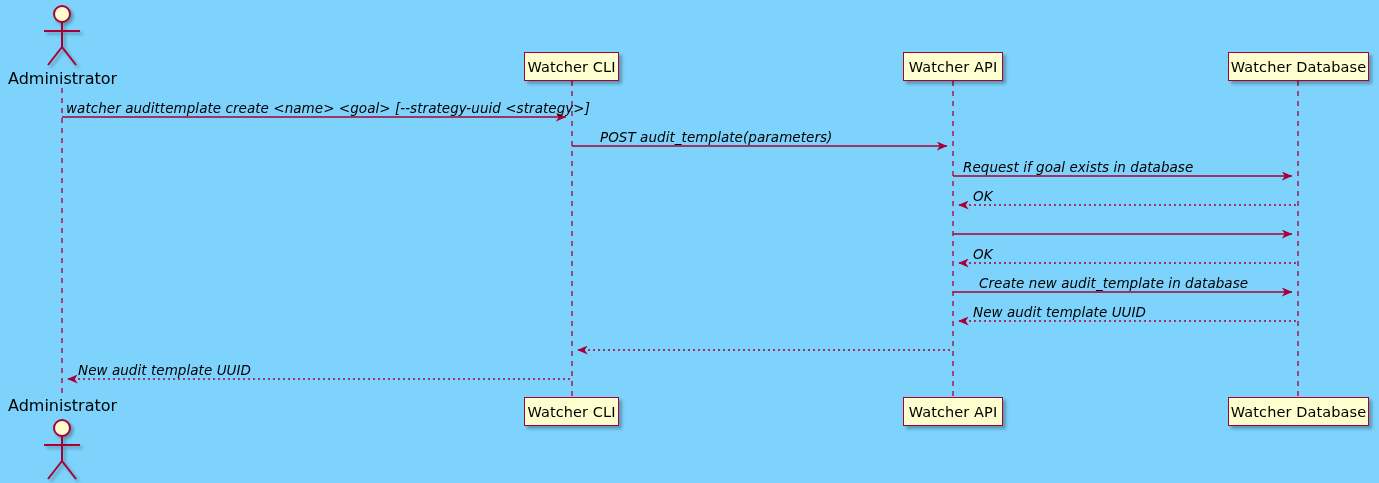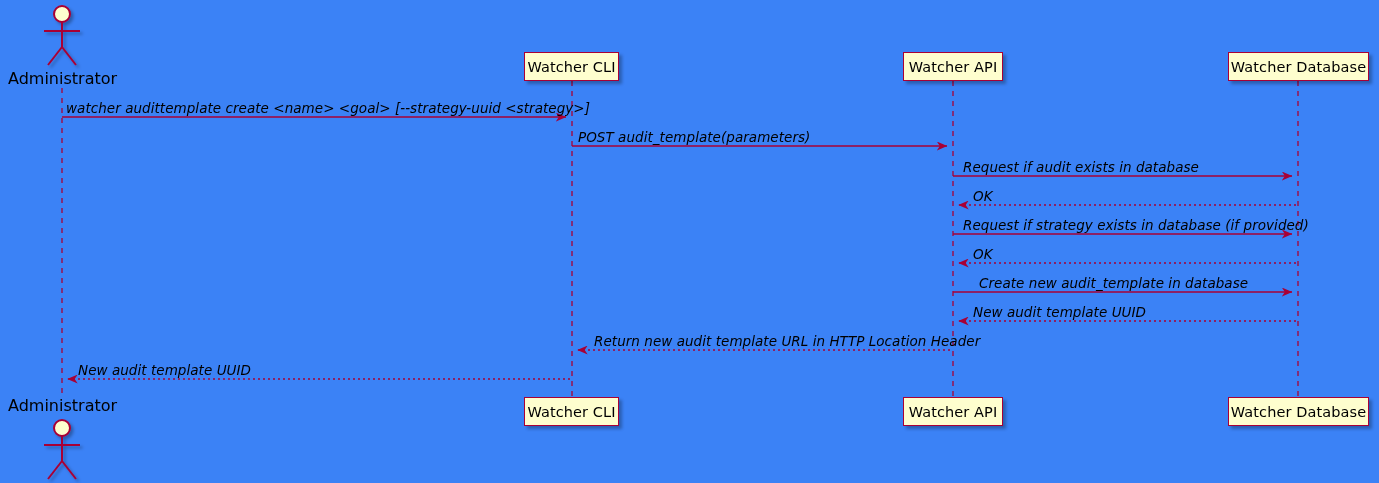--- a/index.html
+++ b/index.html
@@ -7,21 +7,21 @@
     padding: 0;
     background: #ffffff;
   }
   body {
     font-family: "DejaVu Sans", sans-serif;
   }
   #diagram {
     position: relative;
     width: 1379px;
     height: 483px;
-    background: #3b82f6;
+    background: #7dd3fc;
     overflow: hidden;
   }
   svg.layer {
     position: absolute;
     left: 0;
     top: 0;
     width: 1379px;
     height: 483px;
   }
   
@@ -127,23 +127,21 @@
     <span>Watcher API</span>
   </div>
   <div class="participant" style="left:1228px; top:397px; width:141px;">
     <span>Watcher Database</span>
   </div>
 
   <div class="actor-label" style="left:8px; top:69px;">Administrator</div>
   <div class="actor-label" style="left:8px; top:396px;">Administrator</div>
 
   <div class="msg-label" style="left:66px; top:100px;">watcher audittemplate create &lt;name&gt; &lt;goal&gt; [--strategy-uuid &lt;strategy&gt;]</div>
-  <div class="msg-label" style="left:578px; top:129px;">POST audit_template(parameters)</div>
-  <div class="msg-label" style="left:963px; top:159px;">Request if audit exists in database</div>
+  <div class="msg-label" style="left:600px; top:129px;">POST audit_template(parameters)</div>
+  <div class="msg-label" style="left:963px; top:159px;">Request if goal exists in database</div>
   <div class="msg-label" style="left:973px; top:188px;">OK</div>
-  <div class="msg-label" style="left:963px; top:217px;">Request if strategy exists in database (if provided)</div>
   <div class="msg-label" style="left:973px; top:246px;">OK</div>
   <div class="msg-label" style="left:963px; top:275px;margin-left:16px;">Create new audit_template in database</div>
   <div class="msg-label" style="left:973px; top:304px;">New audit template UUID</div>
-  <div class="msg-label" style="left:594px; top:333px;">Return new audit template URL in HTTP Location Header</div>
   <div class="msg-label" style="left:78px; top:362px;">New audit template UUID</div>
 
 </div>
 
 </body></html>

